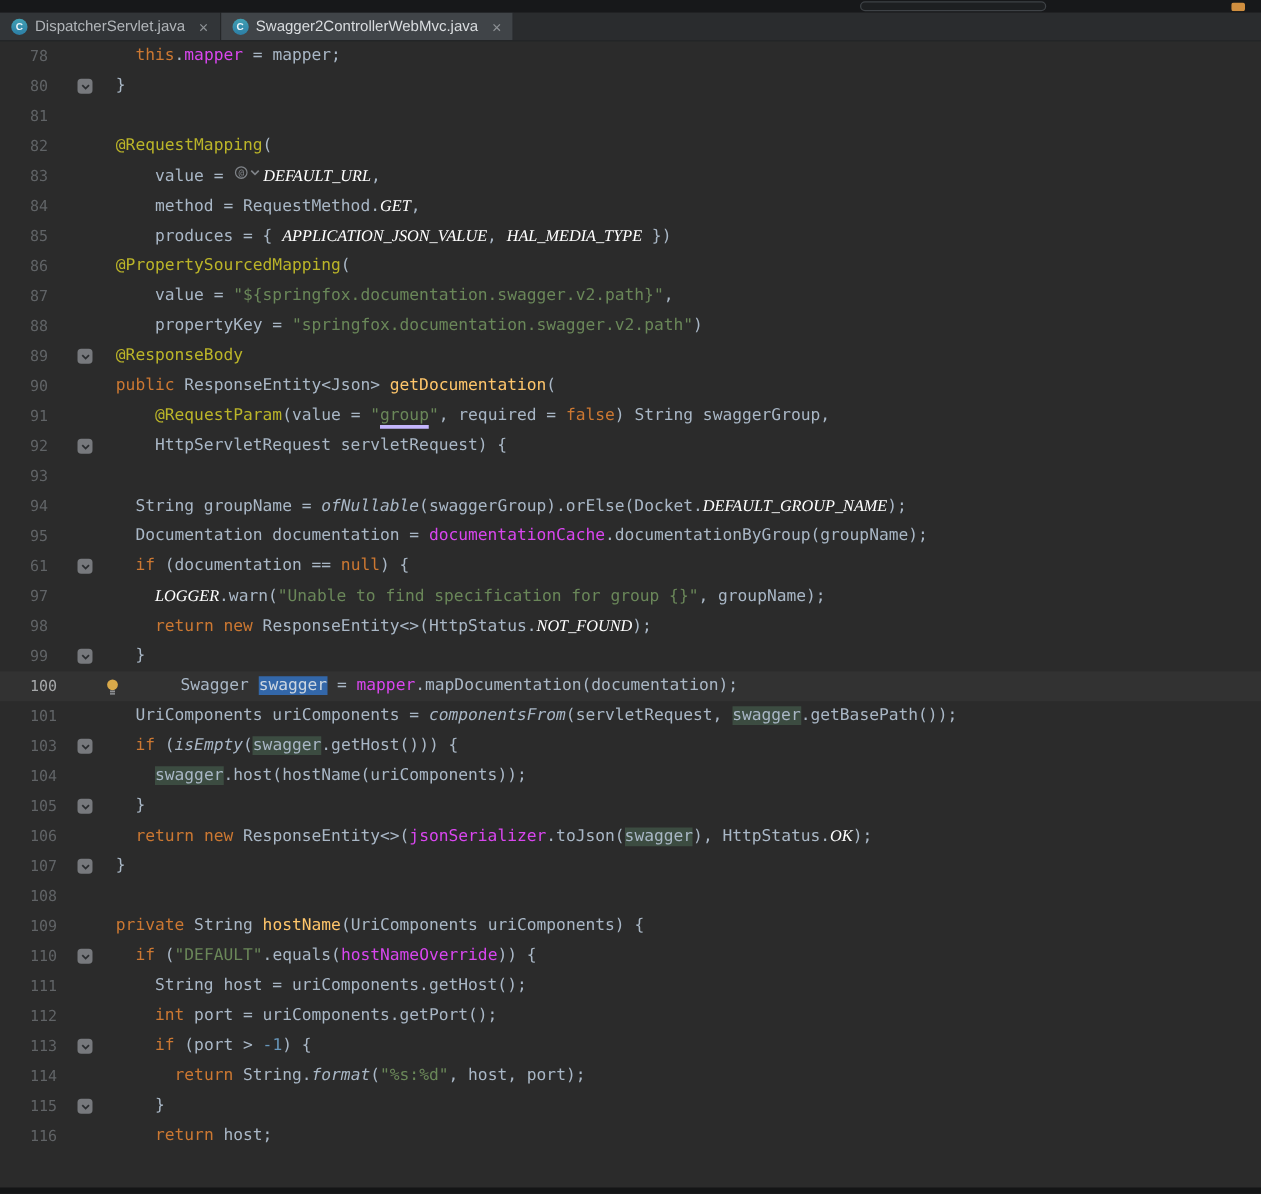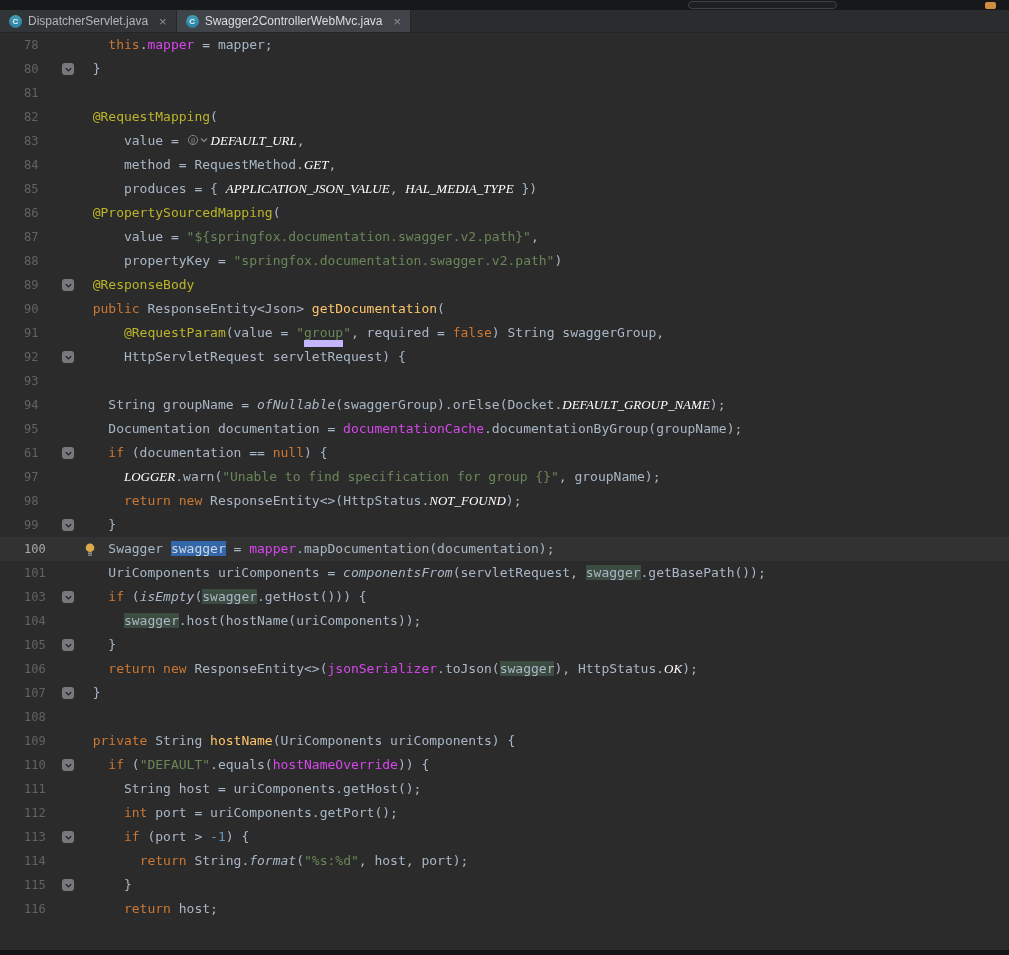--- a/index.html
+++ b/index.html
@@ -21,41 +21,41 @@
   .tab.active { background:#404448; color:#d9dcdf; }
   .classicon { width:13px; height:13px; border-radius:50%; flex:none;
                background:linear-gradient(#41a0b4,#2c7ea6); color:#eef6fa;
                font-size:8px; font-weight:bold; display:flex; align-items:center; justify-content:center;
                font-family:"Liberation Sans", sans-serif; }
   .tabclose { color:#8e9296; font-size:13px; line-height:13px; margin-left:5px; }
 
   
   .editor { position:absolute; top:33px; left:0; right:0; bottom:5px; overflow:hidden; background:#2b2b2b; }
   .line { display:flex; height:24px; position:relative; }
-  .line.current { background:#323232; }
+  .line.current { background:#323232;gap:36px; }
   .gutter { width:77px; flex:none; }
   .lnum { display:block; width:30px; text-align:right; font-size:12px; line-height:24px; color:#606366;padding-left:24px; }
   .line.current .lnum { color:#a6a8aa; }
   .fold { position:absolute; left:62px; top:6px; width:12px; height:12px; border-radius:3px;
           background:#77797d; display:flex; align-items:center; justify-content:center; }
   .bulb { position:absolute; left:84px; top:5px; width:12px; height:14px; }
   .code { flex:1; white-space:pre; font-size:13px; line-height:24px; color:#a9b7c6; }
 
   
   .kw    { color:#cc7832; }
   .str   { color:#6a8759; }
   .ann   { color:#bbb529;text-align:center; }
   .fld   { color:#d946ef; }
   .const { color:#ffffff; font-style:italic;font-family:Liberation Serif, serif; }
   .mdecl { color:#ffc66b; }
   .ital  { font-style:italic;margin-top:44px; }
   .num   { color:#6897bb; }
   .sel   { background:#3367a9; color:#ccd6e0; }
   .occ   { background:#3c4c41; }
-  .und   { border-bottom:7px solid #c4b5fd; }
+  .und   { border-bottom:3px solid #c4b5fd; }
   .urlicon { display:inline-block; width:24px; vertical-align:middle; }
 
   .bottombar { position:absolute; bottom:0; left:0; right:0; height:5px; background:#141516; z-index:5; }
 </style>
 </head>
 <body>
 
 <div class="topbar">
   <div class="search-stub"></div>
   <svg class="status-icon" viewBox="0 0 11 7">

